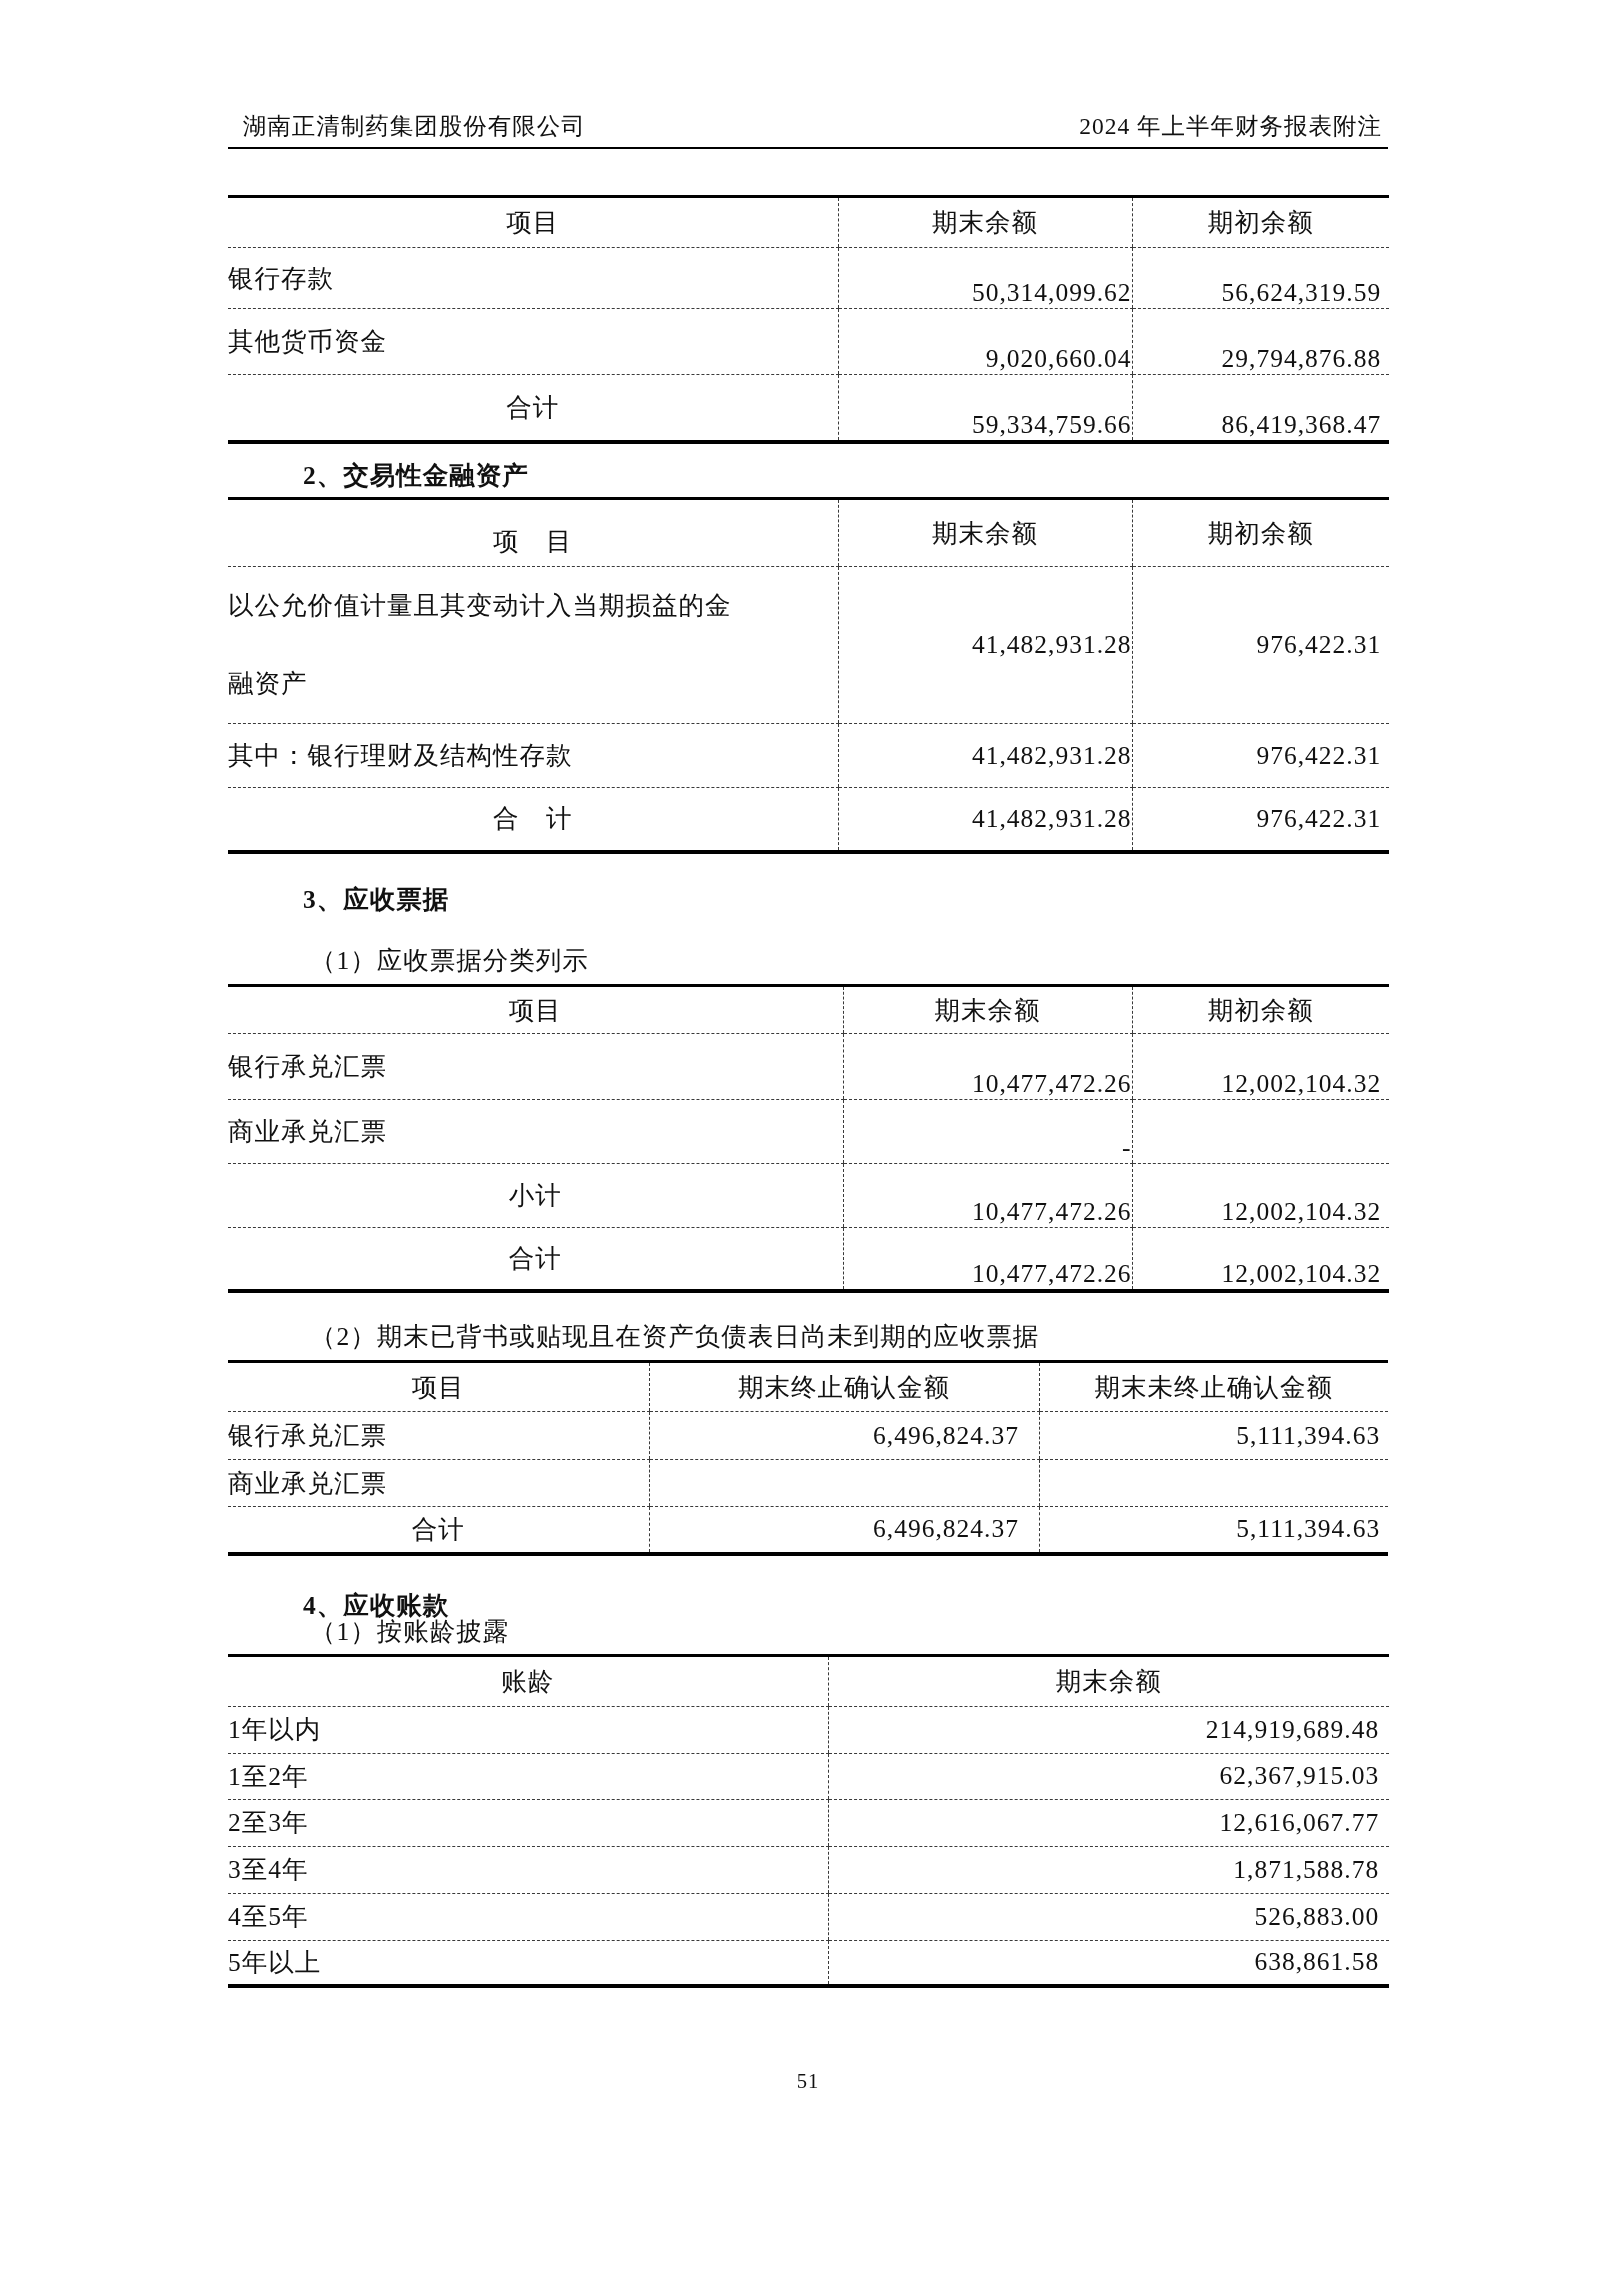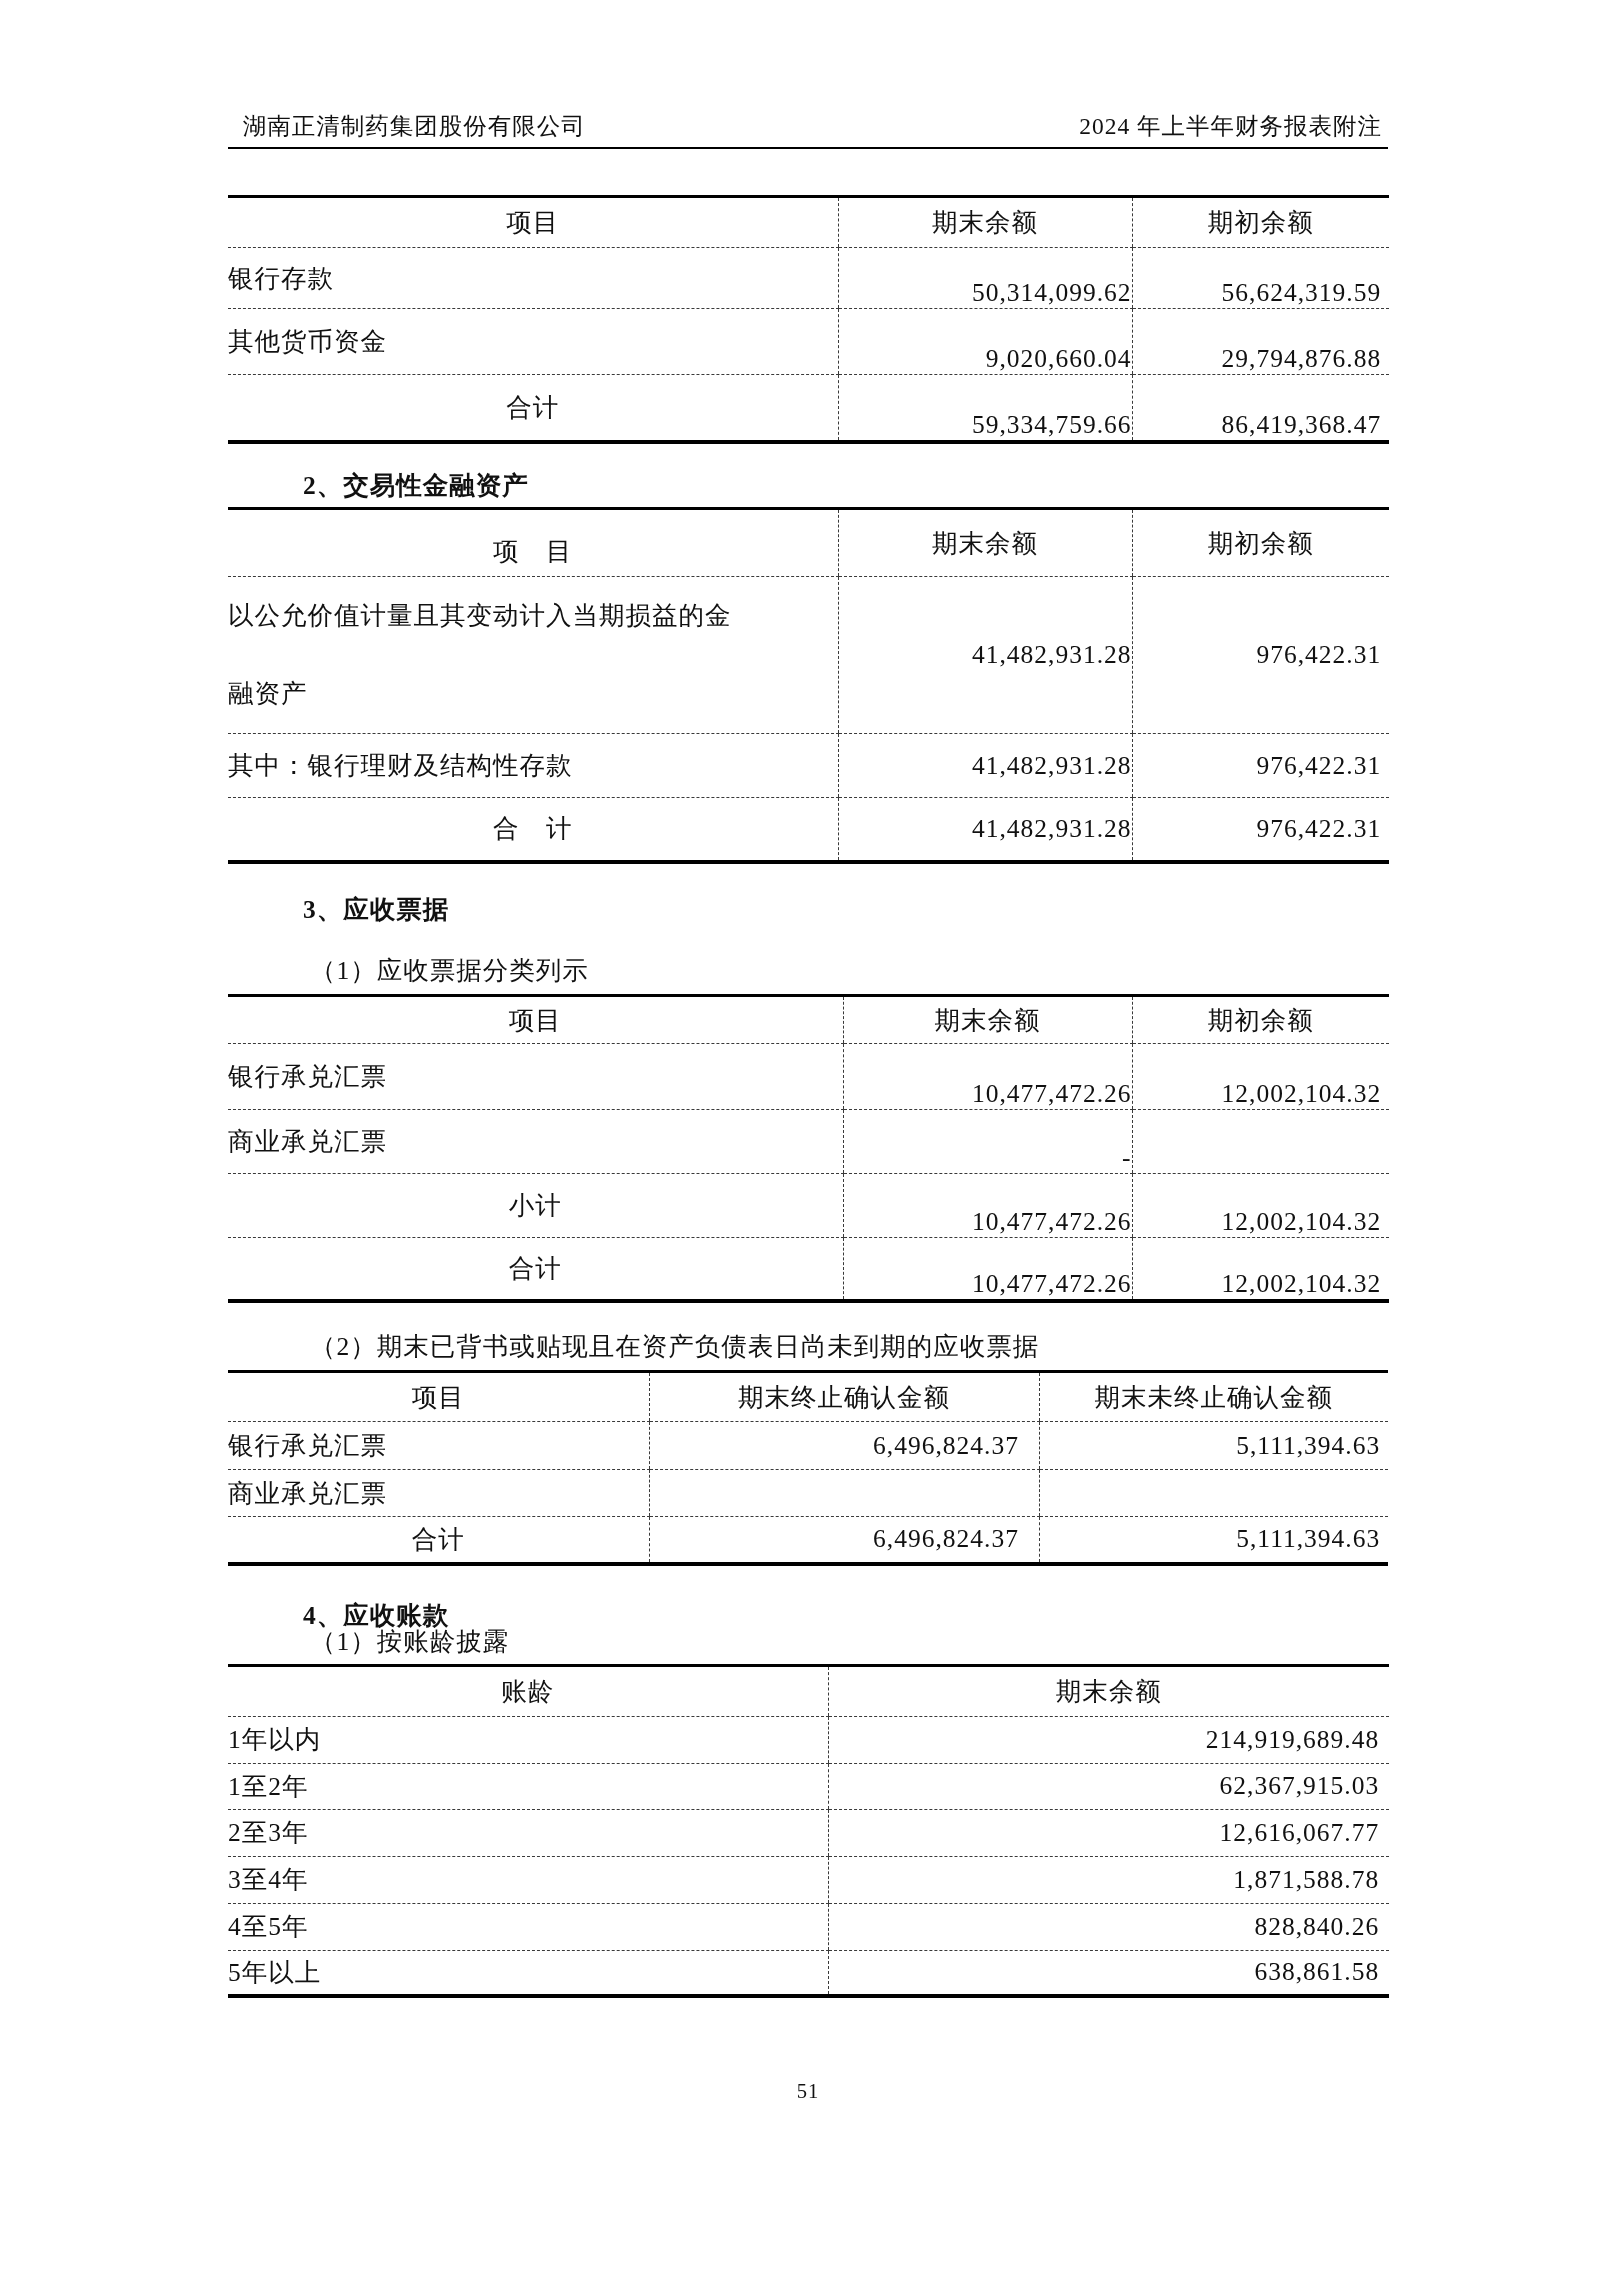--- a/index.html
+++ b/index.html
@@ -42,21 +42,21 @@
     letter-spacing: 1px;
     line-height: 26.5px;
     margin-left: 75px;
   }
   .sub-title {
     font-size: 25.5px;
     letter-spacing: 1px;
     line-height: 26.5px;
     margin-left: 82px;
   }
-  .mt-s2 { margin-top: 29px; }
+  .mt-s2 { margin-top: 19px; }
   .mt-s3 { margin-top: 33px; }
   .mt-sub1 { margin-top: 35px; }
   .mt-sub2 { margin-top: 31px; }
   .mt-s4 { margin-top: 37px; }
   .mt-sub4 { }
 
   
   table.fin {
     border-collapse: collapse;
     table-layout: fixed;
@@ -282,21 +282,21 @@
       <tr style="height:47px">
         <td class="lbl">2至3年</td>
         <td class="num vm">12,616,067.77</td>
       </tr>
       <tr style="height:47px">
         <td class="lbl">3至4年</td>
         <td class="num vm">1,871,588.78</td>
       </tr>
       <tr style="height:47px">
         <td class="lbl">4至5年</td>
-        <td class="num vm">828,840.26</td>
+        <td class="num vm">526,883.00</td>
       </tr>
       <tr style="height:46px">
         <td class="lbl">5年以上</td>
         <td class="num vm">638,861.58</td>
       </tr>
     </tbody>
       </table>
 
     <div class="doc-footer">
       <span>51</span>

